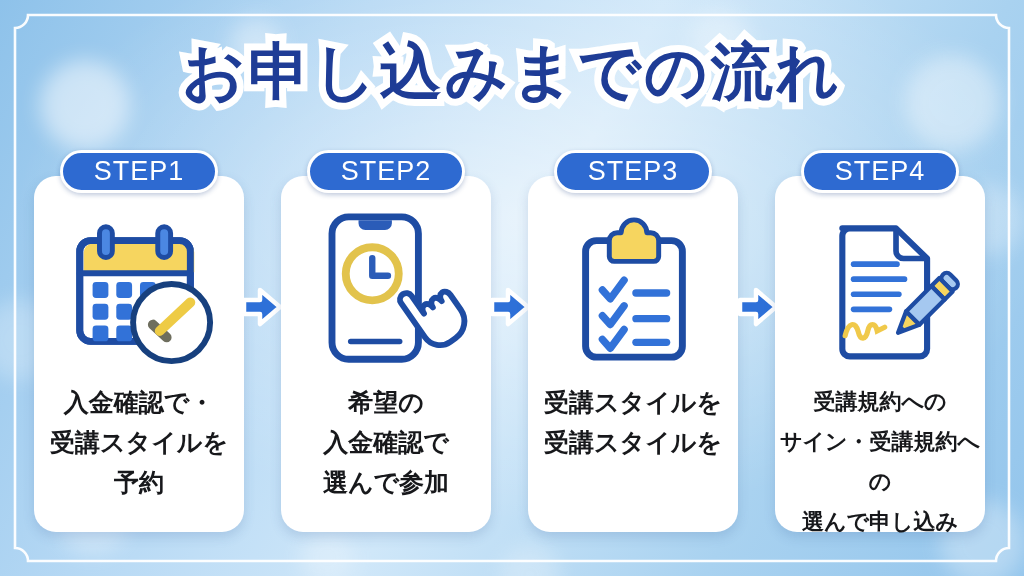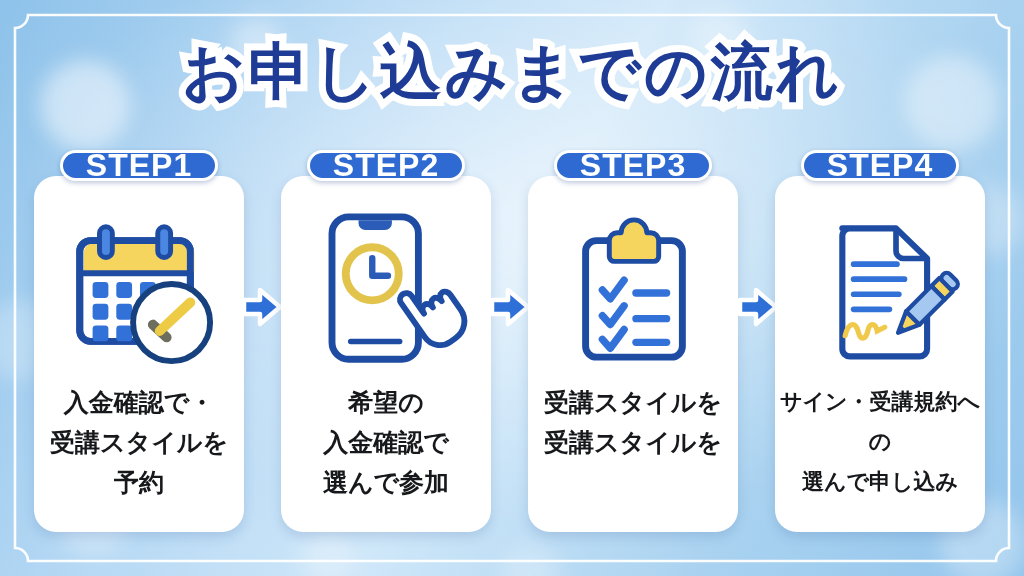--- a/index.html
+++ b/index.html
@@ -40,23 +40,23 @@
   .title-fill{color:var(--title_navy);}
 
   
   .card{
     position:absolute;top:176px;width:210px;height:356px;
     background:#ffffff;border-radius:22px;
     box-shadow:0 5px 12px rgba(50,90,150,.18);
   }
   .badge{
     position:absolute;top:-26px;left:50%;transform:translateX(-50%);
-    width:158px;height:31px;border-radius:22px;
+    width:158px;height:43px;border-radius:22px;
     background:var(--accent);border:3px solid var(--frame_white);
-    color:#ffffff;font-weight:700;font-size:32px;letter-spacing:1px;
+    color:#ffffff;font-weight:400;font-size:27px;letter-spacing:1px;
     display:flex;align-items:center;justify-content:center;
     box-shadow:0 2px 5px rgba(25,60,130,.28);
   }
   .icon-wrap{
     position:absolute;top:30px;left:50%;transform:translateX(-50%);
     width:164px;height:168px;display:flex;align-items:center;justify-content:center;
   }
   .icon-wrap svg{overflow:visible;}
   .caption{
     position:absolute;top:206px;left:0;right:0;
@@ -202,18 +202,19 @@
         <g transform="translate(108,122) rotate(45)">
           <rect x="-10" y="-79" width="20" height="11" rx="5.5" fill="var(--lightblue)" class="stk" stroke-width="4.5"></rect>
           <rect x="-10" y="-68" width="20" height="12" fill="var(--yellow)" class="stk" stroke-width="4.5"></rect>
           <rect x="-10" y="-56" width="20" height="38" fill="var(--lightblue)" class="stk" stroke-width="4.5"></rect>
           <path d="M0,4 L-10,-18 L10,-18 Z" fill="var(--yellow)" class="stk" stroke-width="4.5"></path>
           <path d="M0,5 l-4,-9 l8,0 z" fill="var(--navy)"></path>
         </g>
       </svg>
     </div>
     <div class="caption small">
+      <div>受講規約への</div>
       <div>サイン・受講規約への</div>
       <div>選んで申し込み</div>
     </div>
   </div>
 
 </div>
 
 </body></html>

